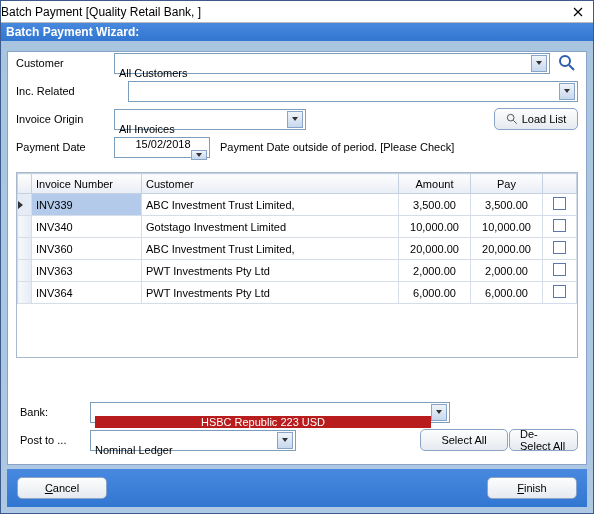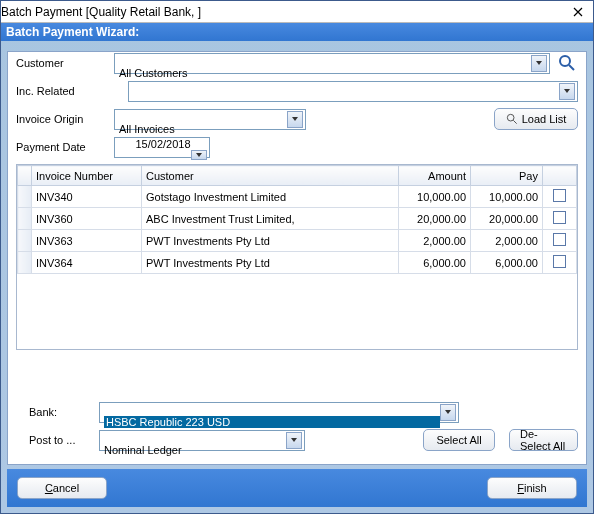--- a/index.html
+++ b/index.html
@@ -80,38 +80,38 @@
   .date-input {
     width: 96px; height:21px;
     border:1px solid #7b9ebd; background:#fff;
     display:flex;align-items:center;padding:0 2px 0 4px;flex-direction:column;
   }
   .date-input .dd-btn{margin-left:auto;}
   .warn { margin-left:10px; }
   .grid-wrap {
     border:1px solid #a8b8cf;
     height: 186px;
-    margin-top:6px;
+    margin-top:14px;
     background:#fff;
     position:relative;
   }
   table.grid {
     width:100%;
     border-collapse:collapse;
     table-layout:fixed;
   }
   table.grid th {
     background: linear-gradient(to bottom,#fdfdfd,#e9eef6);
     border:1px solid #c5d0e0;
     font-weight:normal;
     height:20px;
     padding:0 4px;
     text-align:left;
   }
-  table.grid th.r, table.grid td.r { text-align:right; }
+  table.grid th.r, table.grid td.r { text-align:center; }
   table.grid th.c, table.grid td.c { text-align:center; }
   table.grid td {
     border:1px solid #d6dde8;
     height:22px;
     padding:0 4px;
     white-space:nowrap;
     overflow:hidden;
   }
   .row-indicator{
     width:14px; padding:0 !important;
@@ -120,24 +120,24 @@
   }
   .row-sel .row-indicator{
     background:#e6ecf5;
   }
   .row-sel td.inv {
     background: rgb(179,202,234);
   }
   .chk {
     width:13px;height:13px;border:1px solid #5a78a8;display:inline-block;background:#fff;
   }
-  .bottom-form { position:absolute; left:21px; right:8px; bottom:8px; }
+  .bottom-form { position:absolute; left:12px; right:8px; bottom:8px; }
   .bf-row{display:flex;align-items:center;height:24px;margin-bottom:4px;}
   .bf-label{width:70px;}
-  .sel-highlight .dd-text{ background:#0369a1;color:#fff;padding:0 2px; }
+  .sel-highlight .dd-text{ background:#b91c1c;color:#fff;padding:0 2px;text-align:center; }
   .footer {
     position:absolute;left:6px;right:6px;bottom:6px;height:38px;
     background: linear-gradient(to bottom, rgb(72,137,223), rgb(49,118,209));
     display:flex;align-items:center;padding:0 10px;
   }
   .footer .spacer{flex:1;}
   .triangle{width:0;height:0;border-top:4px solid transparent;border-bottom:4px solid transparent;border-left:5px solid #333;display:inline-block;}
   .underline{text-decoration:underline;}
 </style>
 </head>
@@ -212,20 +212,21 @@
   <div class="row">
     <div class="label">Payment Date</div>
     <div class="date-input">
       <span>15/02/2018</span>
       <div class="dd-btn">
           <svg viewBox="0 0 8 8">
             <path d="M1 2 L4 6 L7 2 Z" fill="#333"></path>
           </svg>
         </div>
     </div>
+    <span class="warn">Payment Date outside of period. [Please Check]</span>
   </div>
 
   <div class="grid-wrap">
     <table class="grid">
       <colgroup>
         <col style="width:14px">
           <col style="width:110px">
           <col>
           <col style="width:72px">
           <col style="width:72px">
@@ -235,20 +236,28 @@
         <tr>
           <th class="row-indicator"></th>
           <th>Invoice Number</th>
           <th>Customer</th>
           <th class="r">Amount</th>
           <th class="r">Pay</th>
           <th class="c"></th>
         </tr>
       </thead>
       <tbody id="grid-body">
+          <tr class="row-sel">
+            <td class="row-indicator"><span class="triangle"></span></td>
+            <td class="inv">INV339</td>
+            <td>ABC Investment Trust Limited,</td>
+            <td class="r">3,500.00</td>
+            <td class="r">3,500.00</td>
+            <td class="c"><span class="chk"></span></td>
+          </tr>
           <tr>
             <td class="row-indicator"></td>
             <td class="inv">INV340</td>
             <td>Gotstago Investment Limited</td>
             <td class="r">10,000.00</td>
             <td class="r">10,000.00</td>
             <td class="c"><span class="chk"></span></td>
           </tr>
           <tr>
             <td class="row-indicator"></td>
@@ -294,21 +303,21 @@
       <div class="bf-label">Post to ...</div>
       <div class="dropdown" style="width:206px">
         <span class="dd-text">Nominal Ledger</span>
         <div class="dd-btn">
             <svg viewBox="0 0 8 8">
               <path d="M1 2 L4 6 L7 2 Z" fill="#333"></path>
             </svg>
           </div>
       </div>
       <div style="flex:1"></div>
-      <div class="btn" style="width:72px;margin-right:14px">
+      <div class="btn" style="width:88px;margin-right:1px">
         <span>Select All</span>
       </div>
       <div class="btn" style="width:69px">
         <span>De-Select All</span>
       </div>
     </div>
   </div>
 
 </div>
 

